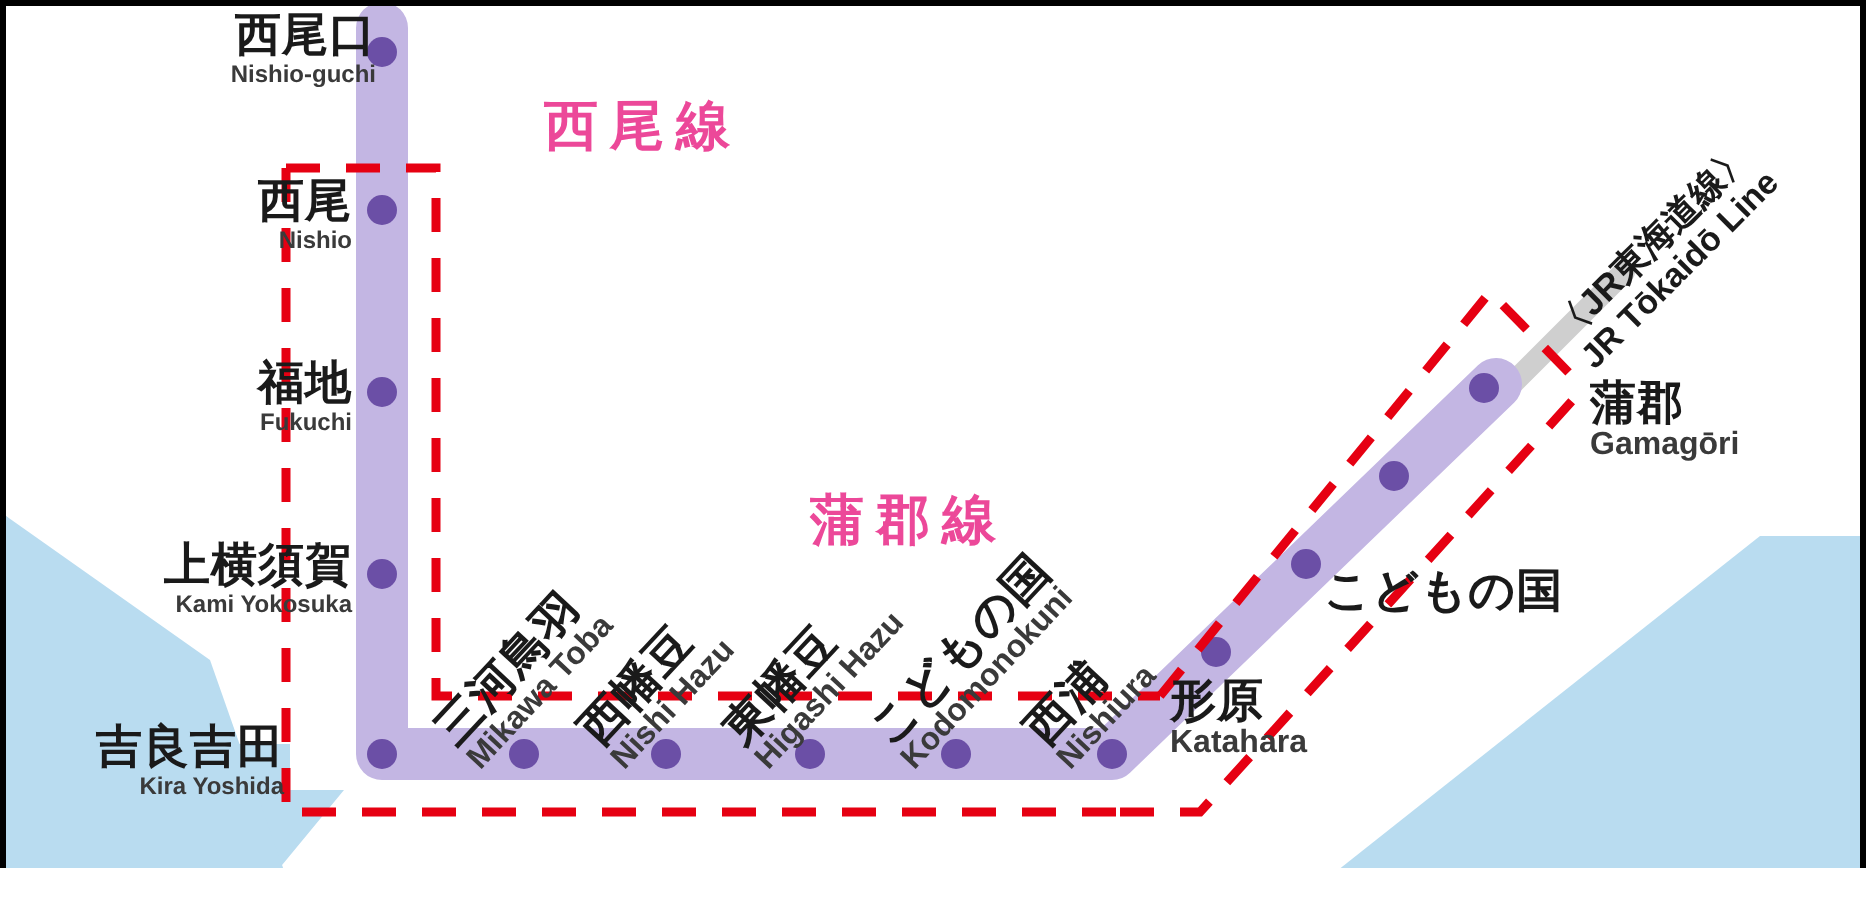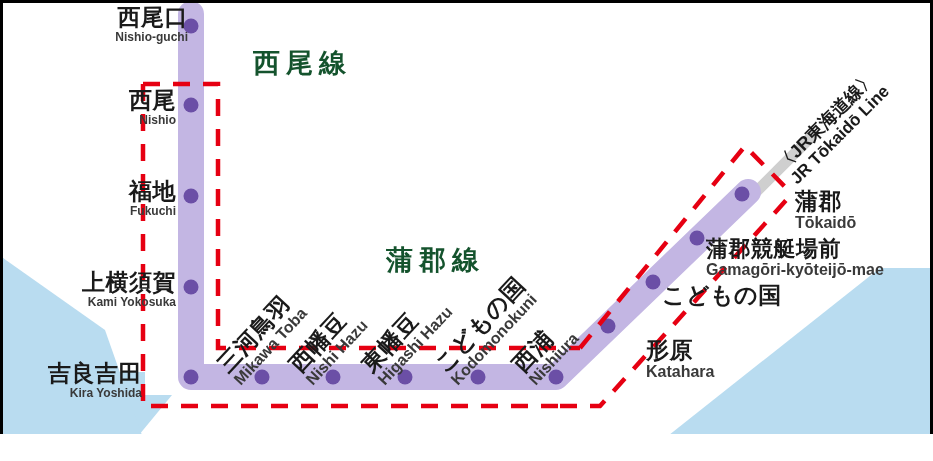--- a/index.html
+++ b/index.html
@@ -58,25 +58,26 @@
     text-align: left;
   }
   .st-rot .jp { font-size: 23px; }
   .st-rot .en { font-size: 16px; margin-top: 1px; }
 
   .st-rot.k .jp { font-size: 23px; }
 
   
   .line-name {
     position: absolute;
-    color: #14532d;
+    color: #ec4899;
     font-weight: bold;
     font-size: 27px;
     letter-spacing: 6px;
     white-space: nowrap;
+    margin-left: 19px;
   }
   
   .jr-caption {
     position: absolute;
     transform-origin: left bottom;
     transform: rotate(-45deg);
     white-space: nowrap;
     color: #1a1a1a;
     line-height: 1.05;
     text-align: left;
@@ -180,37 +181,33 @@
   <div class="lbl st-rot k" style="left:460px; top:348px;">
     <span class="jp">こどもの国</span>
     <span class="en">Kodomonokuni</span>
   </div>
 
   <div class="lbl st-rot" style="left:538px; top:348px;">
     <span class="jp">西浦</span>
     <span class="en">Nishiura</span>
   </div>
 
-  <div class="lbl st-right" style="left:646px; top:339px;">
+  <div class="lbl st-right" style="left:585px; top:339px;">
     <span class="jp">形原</span>
     <span class="en">Katahara</span>
   </div>
 
   <div class="lbl st-right" style="left:662px; top:284px;">
     <span class="jp">こどもの国</span>
   </div>
 
-  <div class="lbl st-right small" style="left:706px; top:238px;">
-    <span class="jp">蒲郡競艇場前</span>
-    <span class="en">Gamagōri-kyōteijō-mae</span>
-  </div>
 
   <div class="lbl st-right" style="left:752px; top:190px;margin-left:43px;">
     <span class="jp">蒲郡</span>
-    <span class="en">Tōkaidō</span>
+    <span class="en">Gamagōri</span>
   </div>
 
   <div class="line-name" style="left:253px; top:45px;">西尾線</div>
 
   <div class="line-name" style="left:386px; top:242px;">蒲郡線</div>
 
   <div class="jr-caption" style="left:800px; top:150px;">
     <span class="jp">〈JR東海道線〉</span>
     <span class="en">JR Tōkaidō Line</span>
   </div>

